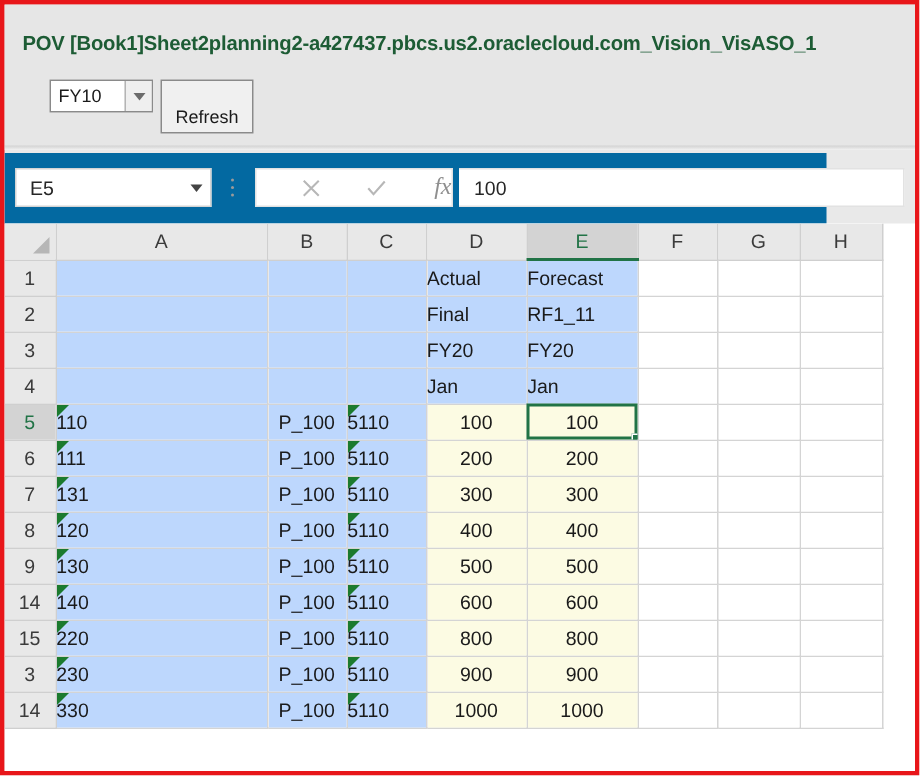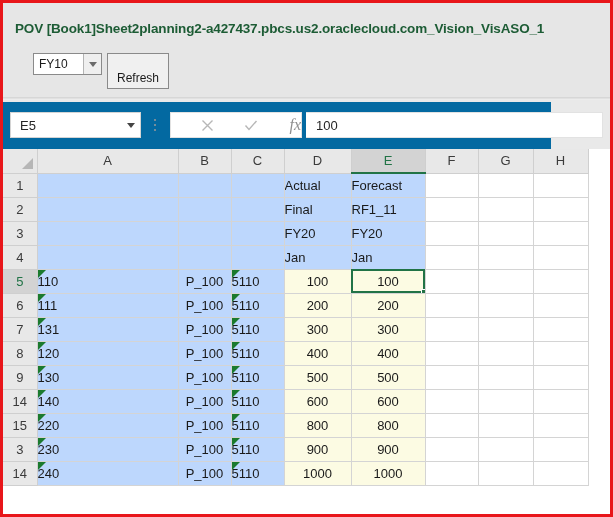--- a/index.html
+++ b/index.html
@@ -496,21 +496,21 @@
             <td class="cell blue rt">P_100</td>
             <td class="cell blue lt hasnote">5110</td>
             <td class="cell yellow rt">900</td>
             <td class="cell yellow rt">900</td>
             <td class="cell plain lt"></td>
             <td class="cell plain lt"></td>
             <td class="cell plain lt"></td>
           </tr>
           <tr>
             <td class="rowhead">14</td>
-            <td class="cell blue lt hasnote">240</td>
+            <td class="cell blue lt hasnote">330</td>
             <td class="cell blue rt">P_100</td>
             <td class="cell blue lt hasnote">5110</td>
             <td class="cell yellow rt">1000</td>
             <td class="cell yellow rt">1000</td>
             <td class="cell plain lt"></td>
             <td class="cell plain lt"></td>
             <td class="cell plain lt"></td>
           </tr>
         </tbody>
     </table>

